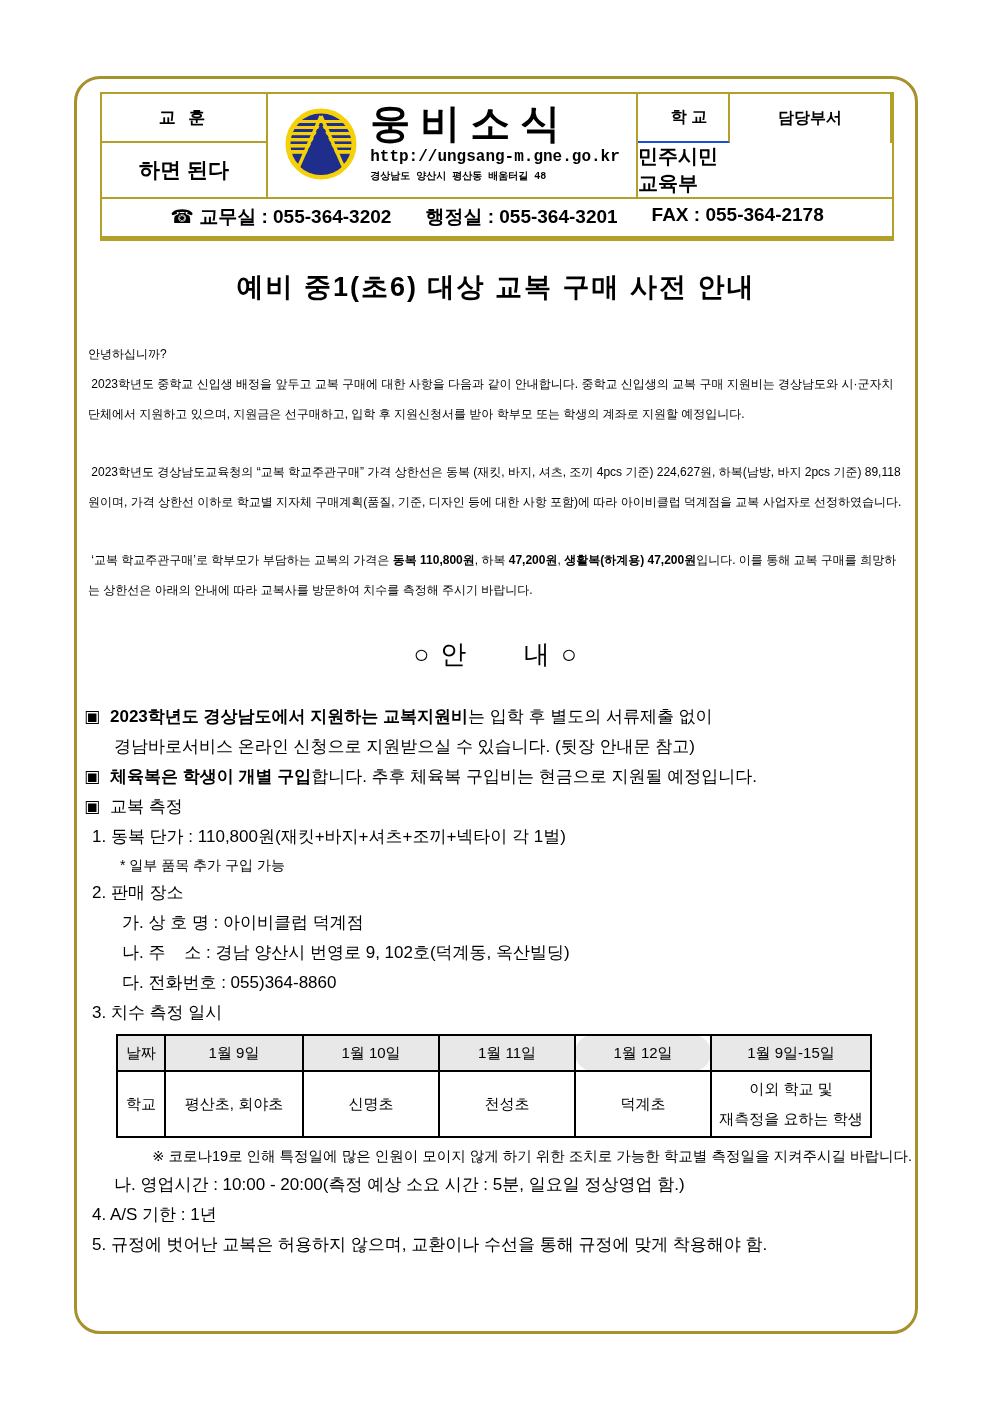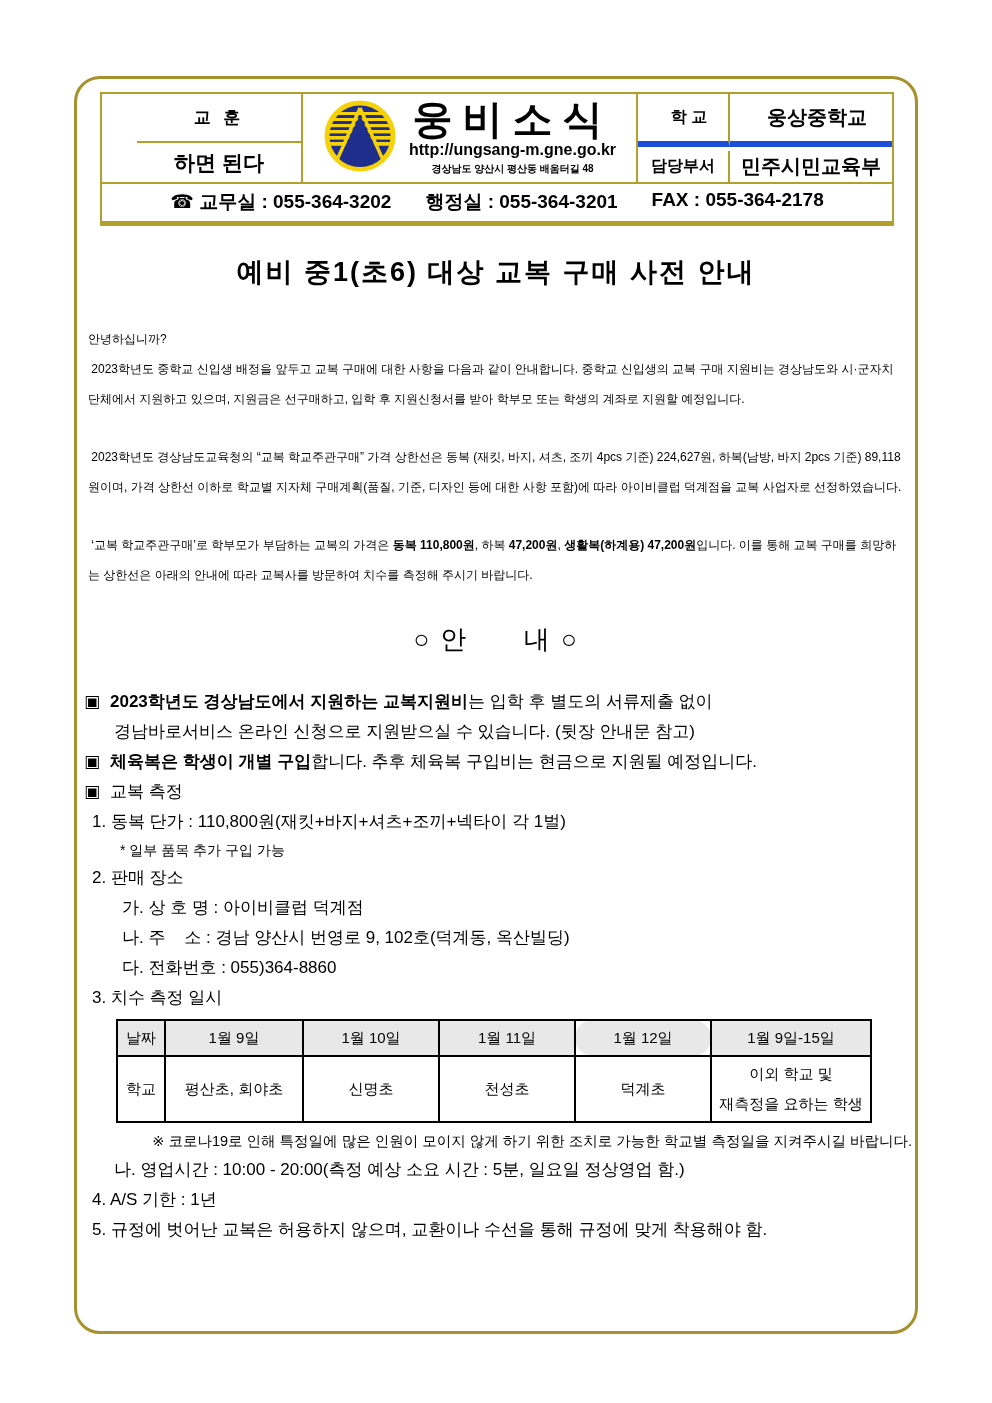--- a/index.html
+++ b/index.html
@@ -9,33 +9,33 @@
     position:relative; overflow:hidden;
   }
   .frame {
     position:absolute; left:74px; top:76px; width:838px; height:1252px;
     border:3px solid #a6912c; border-radius:26px;
   }
   .inner { position:absolute; left:80px; top:92px; width:832px; }
 
   
   .hdr { margin-left:20px; width:790px; border:2px solid #b3a02a; border-bottom:5px solid #b3a02a; }
-  .hdr-top { display:grid; grid-template-columns:166px 1fr 256px;margin-left:35px; }
+  .hdr-top { display:grid; grid-template-columns:166px 1fr 256px; }
   .hdr-left { border-right:2px solid #b3a02a; display:flex; flex-direction:column; }
   .hdr-left .c1 { height:47px; border-bottom:2px solid #b3a02a; display:flex; align-items:center; justify-content:center; font-weight:bold; font-size:17px; letter-spacing:4px; }
   .hdr-left .c2 { flex:1; display:flex; align-items:center; justify-content:center; font-weight:bold; font-size:21px; }
   .hdr-center { display:flex; align-items:center; justify-content:center; gap:12px; padding:4px 4px; }
-  .hdr-titles { text-align:center; }
+  .hdr-titles { text-align:left;font-family:Liberation Mono, monospace; }
   .nl-title { font-size:40px; font-weight:bold; letter-spacing:10px; line-height:42px; }
   .nl-url { font-size:16px; font-weight:bold; line-height:19px; }
   .nl-addr { font-size:10px; font-weight:bold; line-height:19px; }
   .hdr-right { border-left:2px solid #b3a02a; display:grid; grid-template-columns:92px 1fr; }
   .hdr-right .lab { border-right:2px solid #b3a02a; display:flex; align-items:center; justify-content:center; font-weight:bold; font-size:16px; }
   .hdr-right .val { display:flex; align-items:center; justify-content:center; font-weight:bold; font-size:20px; }
-  .hdr-right .rb { border-bottom:6px solid #1d4ed8; height:47px;padding-left:12px; }
+  .hdr-right .rb { border-bottom:2px solid #1d4ed8; height:47px;padding-left:12px; }
   .hdr-phone { border-top:2px solid #b3a02a; display:flex; justify-content:center; gap:34px; font-weight:bold; font-size:19px; padding:5px 0 6px 0; }
 
   
   .title { text-align:center; font-size:27px; font-weight:bold; letter-spacing:2px; margin-top:28px; }
   .para { font-size:12px; line-height:30px; margin:0 8px; white-space:pre-wrap; }
   .greet { margin-top:34px; }
   .gap { margin-top:28px; }
   .b { font-weight:bold; }
   .guide-head { text-align:center; font-size:26px; letter-spacing:2px; white-space:pre; margin-top:32px; }
 
@@ -95,21 +95,20 @@
           </svg>
         </span>
         <div class="hdr-titles">
           <div class="nl-title">웅비소식</div>
           <div class="nl-url">http://ungsang-m.gne.go.kr</div>
           <div class="nl-addr">경상남도 양산시 평산동 배움터길 48</div>
         </div>
       </div>
       <div class="hdr-right">
         <div class="lab rb">학 교</div>
-        <div class="val rb">웅상중학교</div>
         <div class="lab">담당부서</div>
         <div class="val">민주시민교육부</div>
       </div>
     </div>
     <div class="hdr-phone">
       <span>☎ 교무실 : 055-364-3202</span>
       <span>행정실 : 055-364-3201</span>
       <span>FAX : 055-364-2178</span>
     </div>
   </div>

